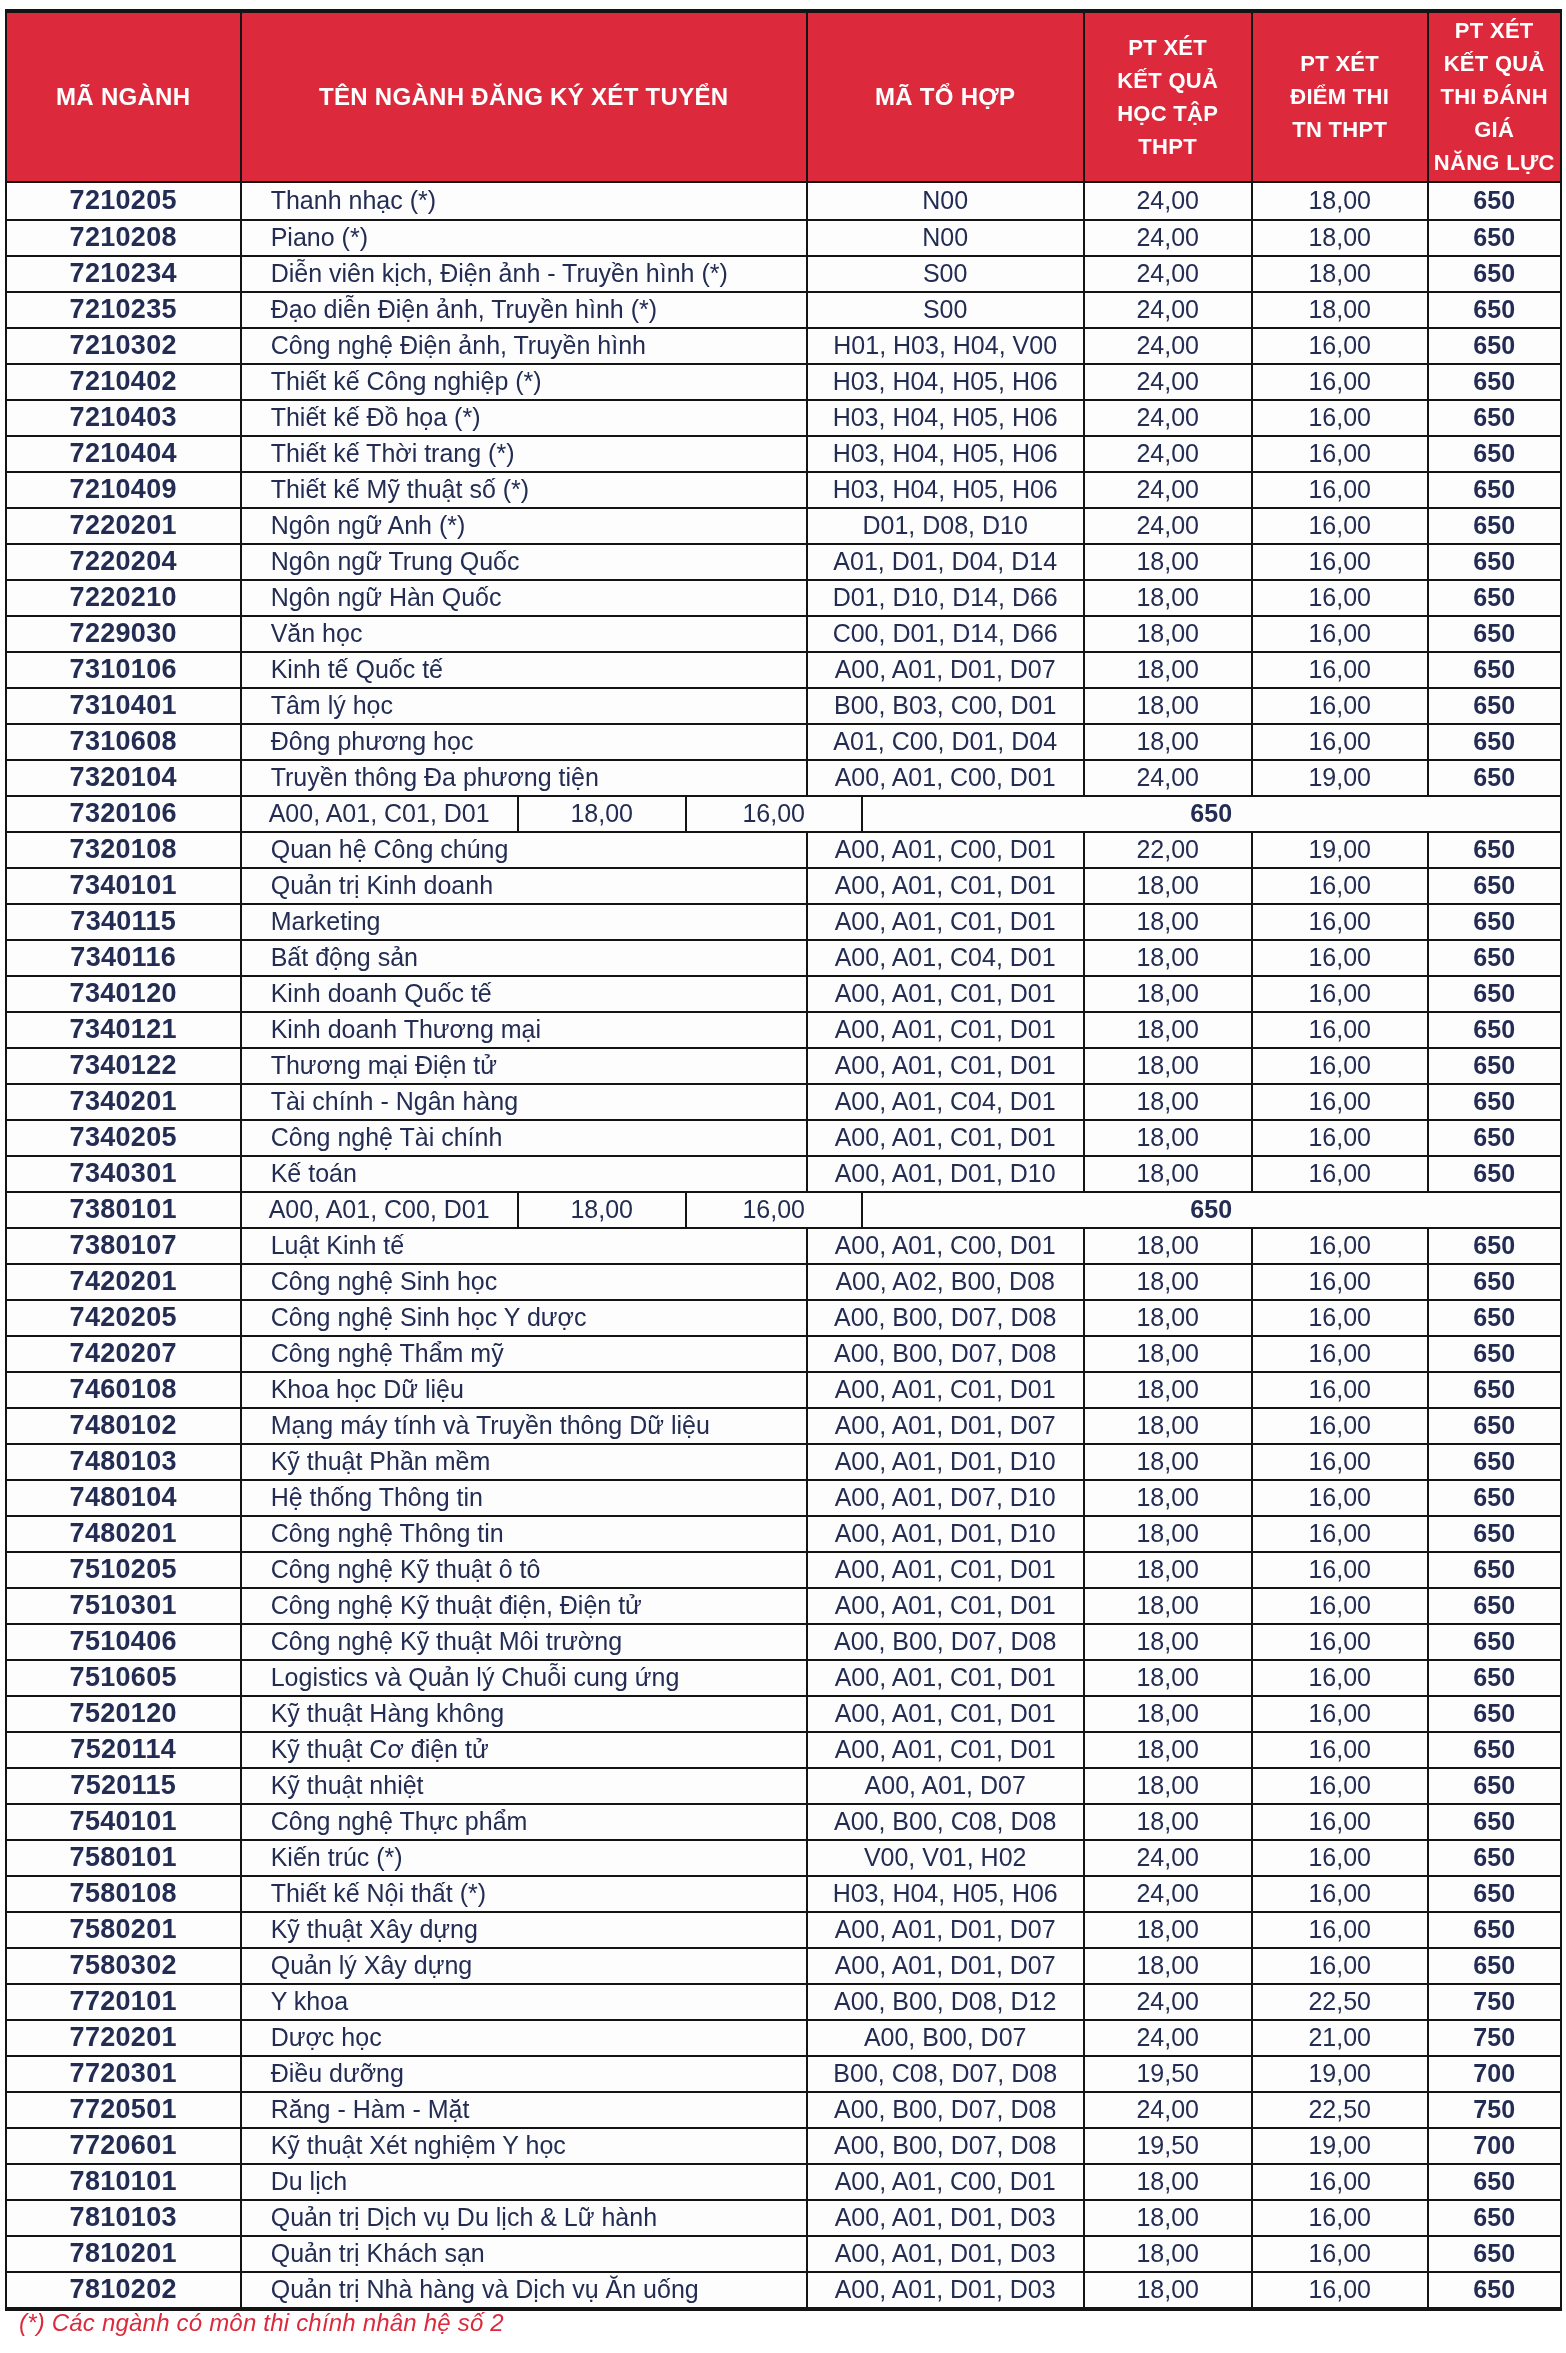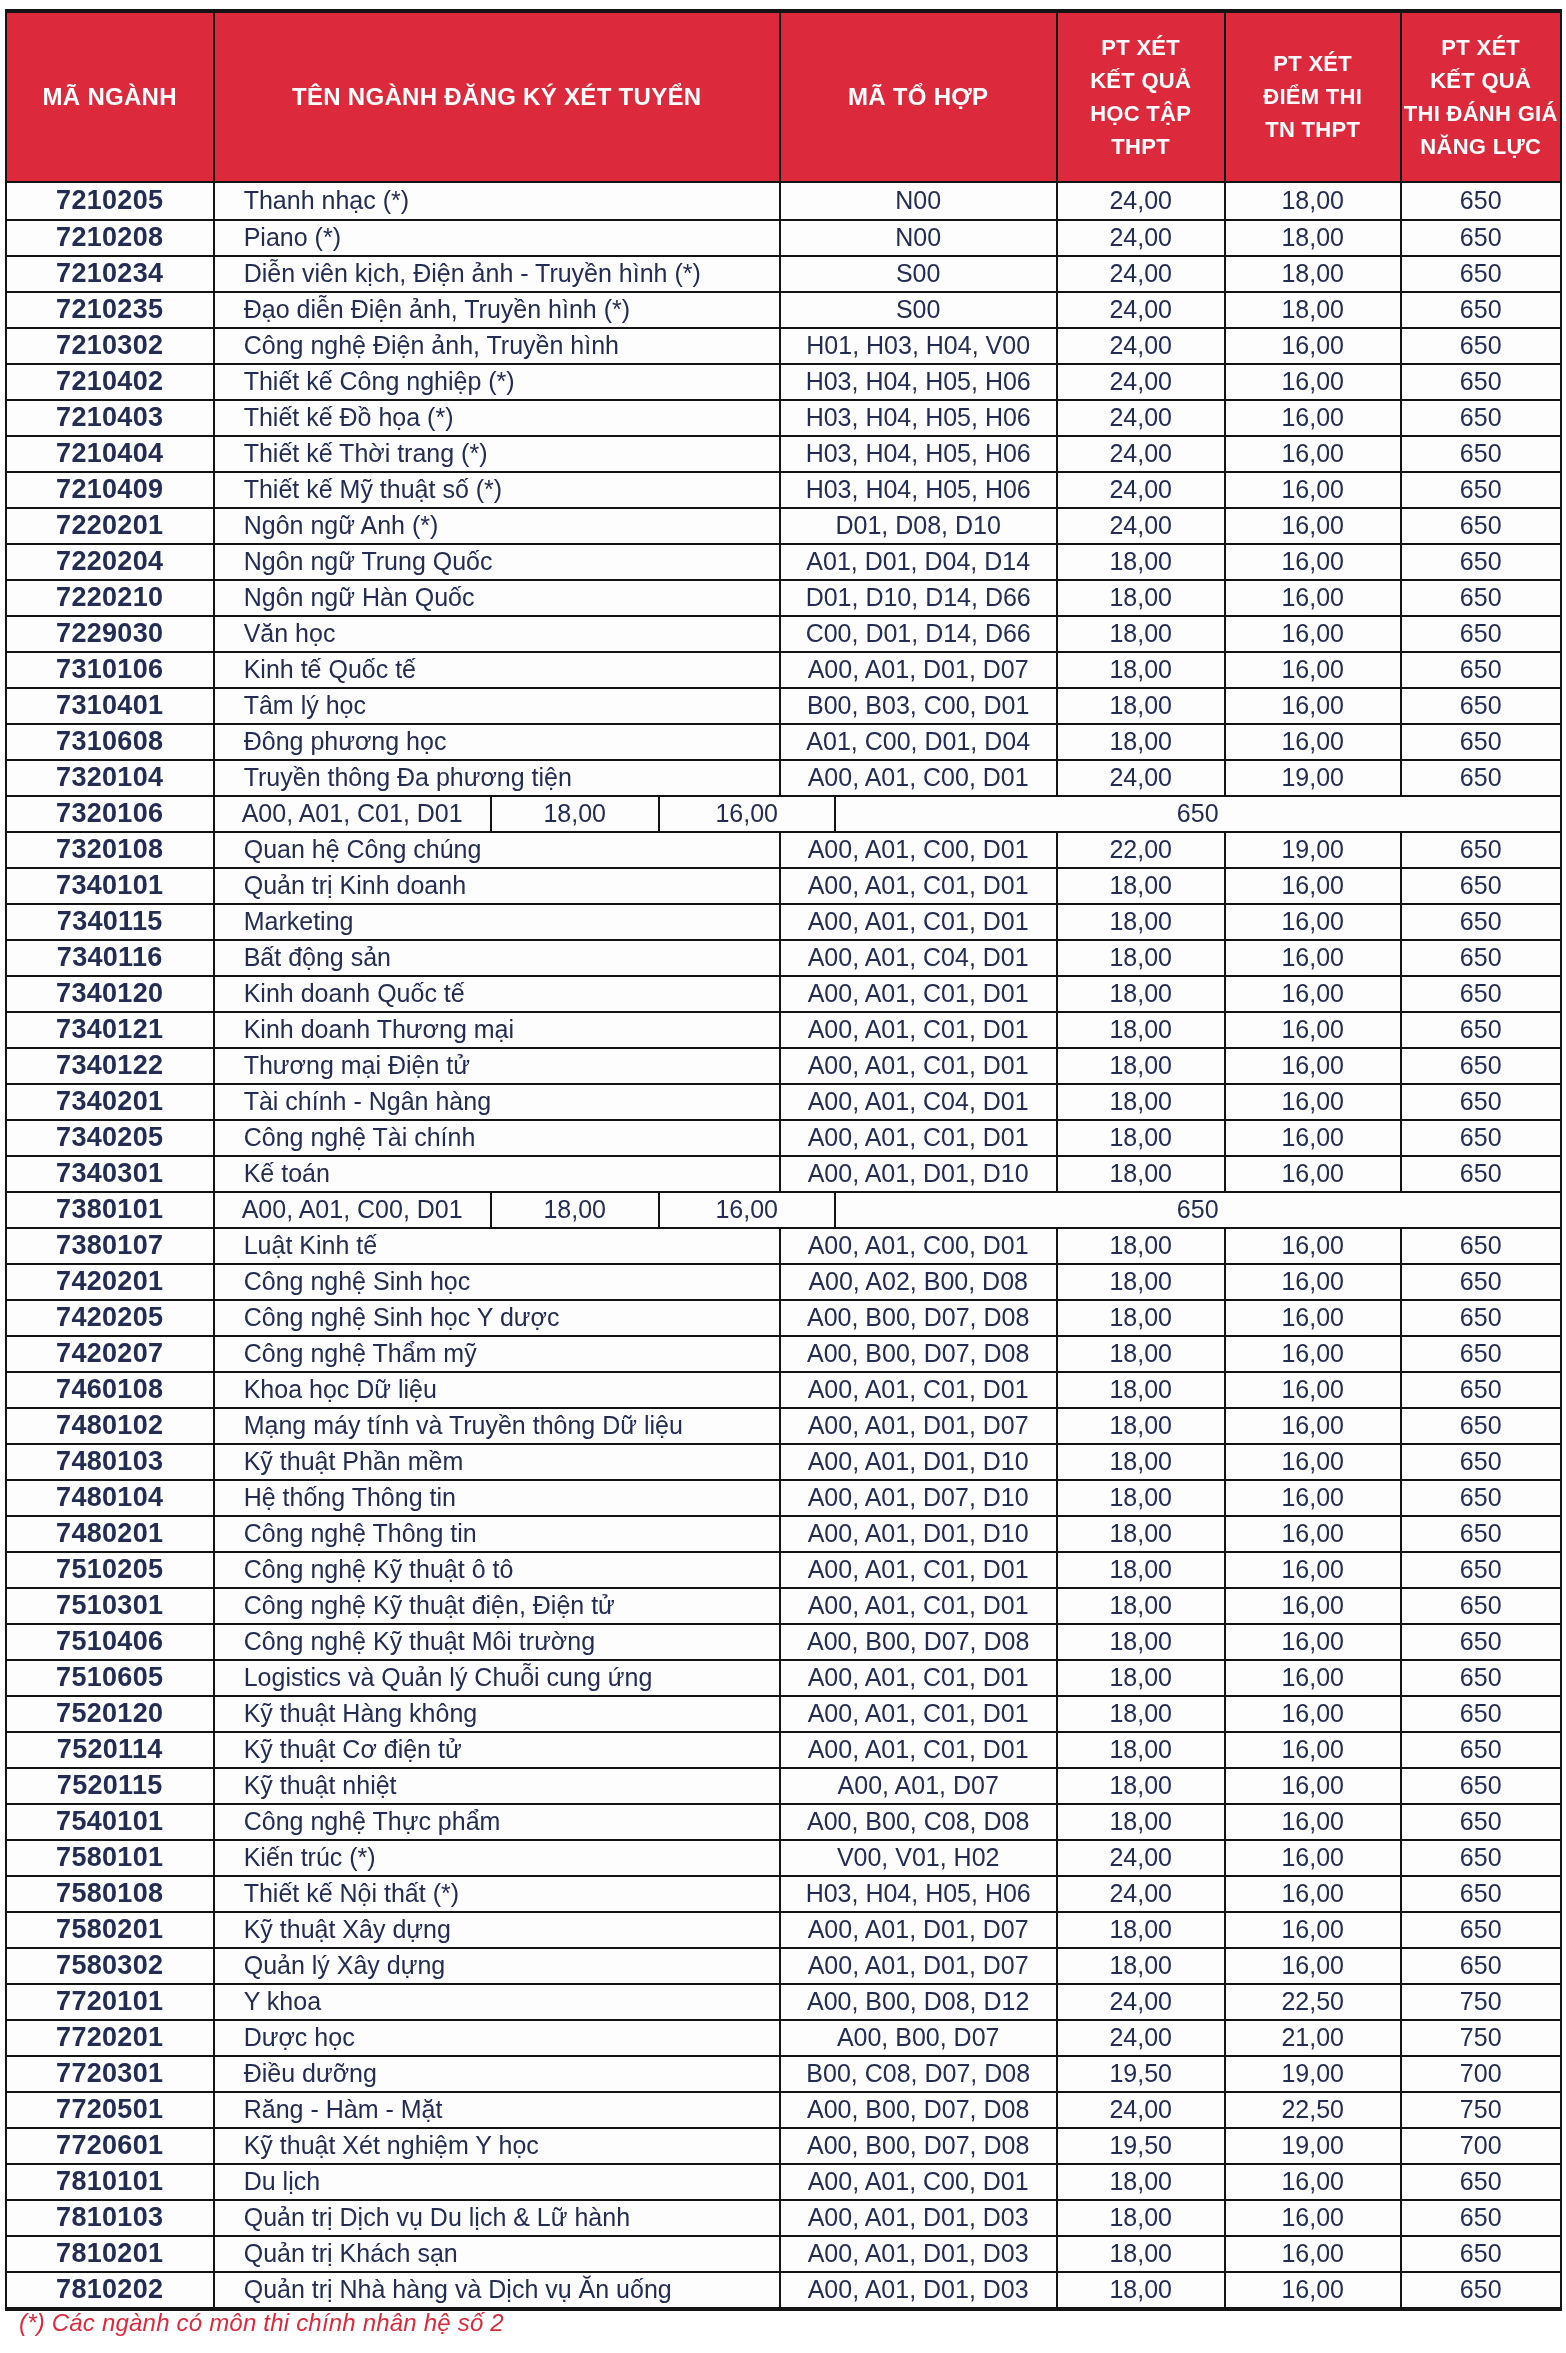--- a/index.html
+++ b/index.html
@@ -42,26 +42,26 @@
   }
   .thead .c3,.thead .c4,.thead .c5{font-size:22px;line-height:1.5;}
   .cell{
     display:flex;
     align-items:center;
     justify-content:center;
     border-right:2.7px solid var(--border);
     overflow:hidden;
   }
   .cell:last-child{border-right:none;}
-  .c0{width:208px;}
+  .c0{width:235px;}
   .c1{width:566px;}
   .c2{width:277px;text-align:center;}
   .c3{width:168px;}
   .c4{width:176px;}
-  .c5{flex:1;}
+  .c5{flex:1;font-weight:bold;}
   .tbody{display:flex;flex-direction:column;}
   .row{
     display:flex;
     height:36px;
     border-top:2.7px solid var(--border);
     background:var(--row-bg);
   }
   .row:first-child{border-top:none;}
   .row .cell{font-size:25px;white-space:nowrap;}
   .row .c0{font-weight:700;font-size:27px;letter-spacing:0.3px;}

